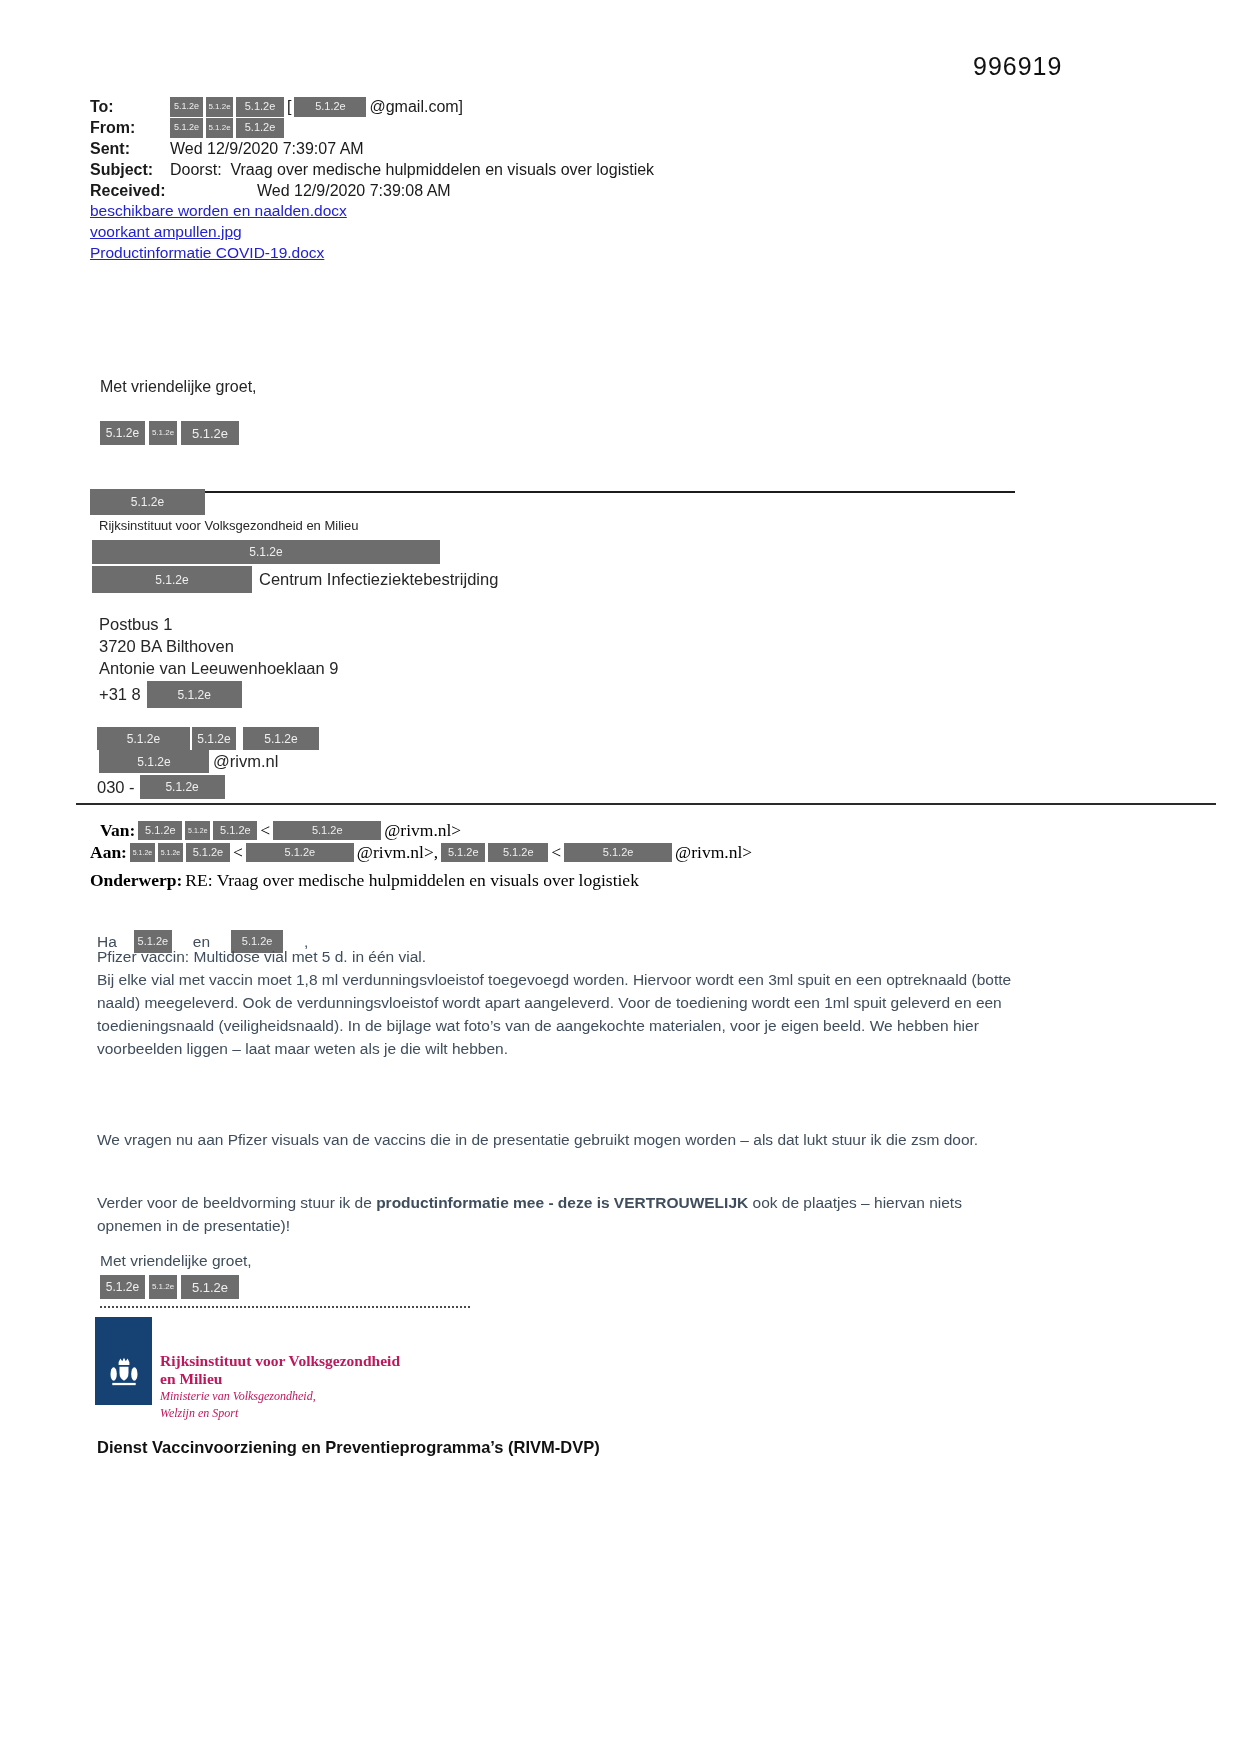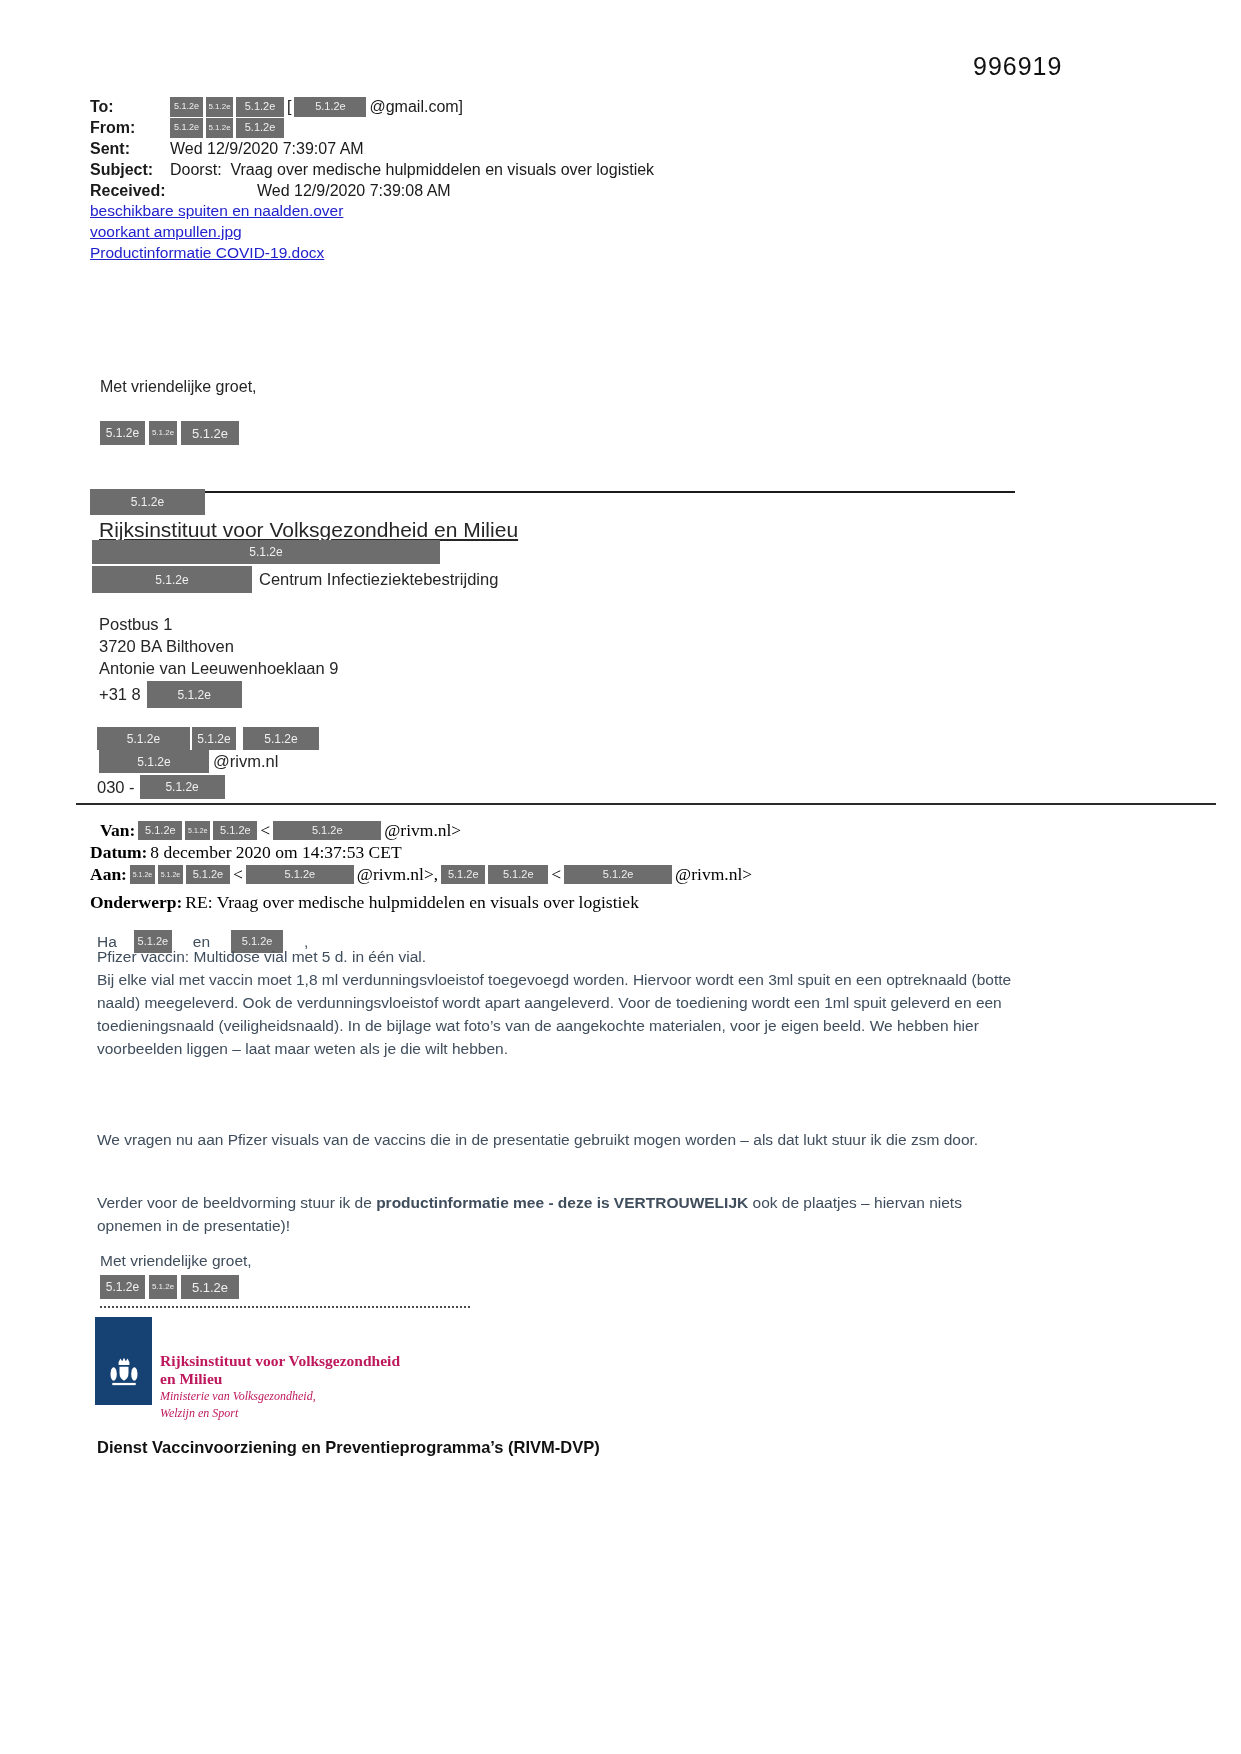--- a/index.html
+++ b/index.html
@@ -52,21 +52,21 @@
   .attachments a {
     display:block; height:21px; font-size:15.5px;
     color:var(--link-blue, #2222cc); text-decoration:underline; cursor:pointer;
   }
 
   .greeting1 { position:absolute; top:378px; left:100px; font-size:16px; color:#262626; }
   .sig1row { position:absolute; top:421px; left:100px; display:flex; gap:4px; }
 
   .divider-short { position:absolute; top:491px; left:205px; width:810px; border-top:2px solid #1c1c1c; }
   .box-over-line { position:absolute; top:489px; left:90px; }
-  .org-line { position:absolute; top:518px; left:99px; font-size:21px; color:#262626;text-decoration:underline; }
+  .org-line { position:absolute; top:518px; left:99px; font-size:13px; color:#262626; }
   .wide-box { position:absolute; top:540px; left:92px; }
   .dept-row { position:absolute; top:566px; left:92px; display:flex; align-items:center; gap:7px;
               font-size:16.5px; color:#262626; }
   .address { position:absolute; top:613px; left:99px; font-size:16.5px; color:#262626; line-height:22px; }
   .phone-row { position:absolute; top:681px; left:99px; display:flex; align-items:center; gap:6px;
                font-size:16.5px; color:#262626; }
 
   .contact-rowA { position:absolute; top:727px; left:97px; display:flex; }
   .contact-rowA .g1 { margin-left:2px; }
   .contact-rowA .g2 { margin-left:7px; }
@@ -147,21 +147,21 @@
       <span class="hlabel">Subject:</span>
       <span class="hval">Doorst:  Vraag over medische hulpmiddelen en visuals over logistiek</span>
     </div>
     <div class="hrow">
       <span class="hlabel">Received:</span>
       <span class="hval indent">Wed 12/9/2020 7:39:08 AM</span>
     </div>
   </div>
 
   <div class="attachments">
-    <a>beschikbare spuiten en naalden.over</a>
+    <a>beschikbare worden en naalden.docx</a>
     <a>voorkant ampullen.jpg</a>
     <a>Productinformatie COVID-19.docx</a>
   </div>
 
   <div class="greeting1">Met vriendelijke groet,</div>
 
   <div class="sig1row">
     <span class="rb s5">5.1.2e</span>
     <span class="rb s6">5.1.2e</span>
     <span class="rb s7">5.1.2e</span>
@@ -214,24 +214,20 @@
 
   <div class="header2">
     <div class="hrow van-row">
       <span class="hlabel">Van:</span>
       <span class="rb s17">5.1.2e</span>
       <span class="rb s18">5.1.2e</span>
       <span class="rb s17">5.1.2e</span>
       <span>&lt;</span>
       <span class="rb s19">5.1.2e</span>
       <span>@rivm.nl&gt;</span>
-    </div>
-    <div class="hrow">
-      <span class="hlabel">Datum:</span>
-      <span>8 december 2020 om 14:37:53 CET</span>
     </div>
     <div class="hrow">
       <span class="hlabel">Aan:</span>
       <span class="rb s18">5.1.2e</span>
       <span class="rb s18">5.1.2e</span>
       <span class="rb s17">5.1.2e</span>
       <span>&lt;</span>
       <span class="rb s19">5.1.2e</span>
       <span>@rivm.nl&gt;,</span>
       <span class="rb s17">5.1.2e</span>

